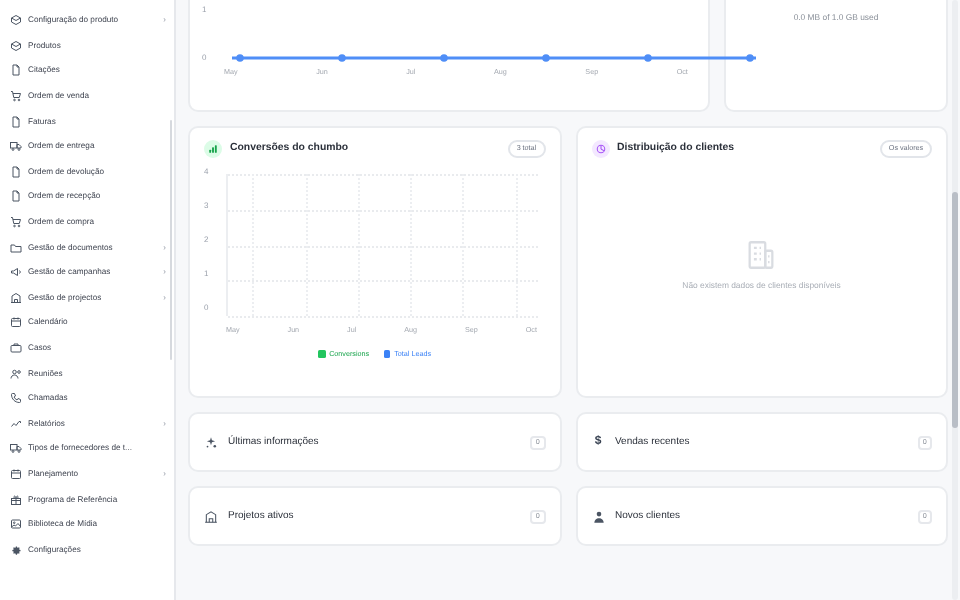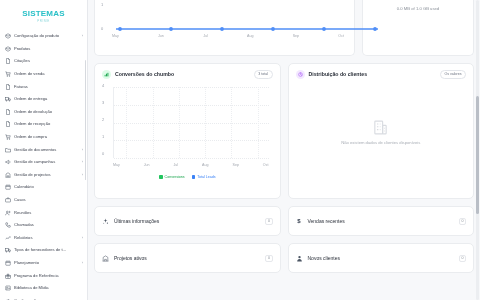--- a/index.html
+++ b/index.html
@@ -203,24 +203,20 @@
     width: 2.5px; height: 118px;
     background: #b9bec6; border-radius: 2px;
   }
 </style>
 </head>
 <body>
 
 <div id="app">
 
   <aside class="sidebar">
-    <div class="logo-wrap">
-      <div class="logo-main">SISTEMAS</div>
-      <div class="logo-sub">PRIME</div>
-    </div>
     <nav class="nav" id="nav">
         <div class="nav-item">
           <span class="nav-ico">
             <svg viewBox="0 0 24 24" fill="none" stroke="currentColor" stroke-width="2">
               <path d="M21 8l-9-5-9 5 9 5 9-5z"></path>
               <path d="M3 8v8l9 5 9-5V8"></path>
             </svg>
           </span>
           <span class="nav-label">Configuração do produto</span>
           <span class="nav-caret">›</span>

